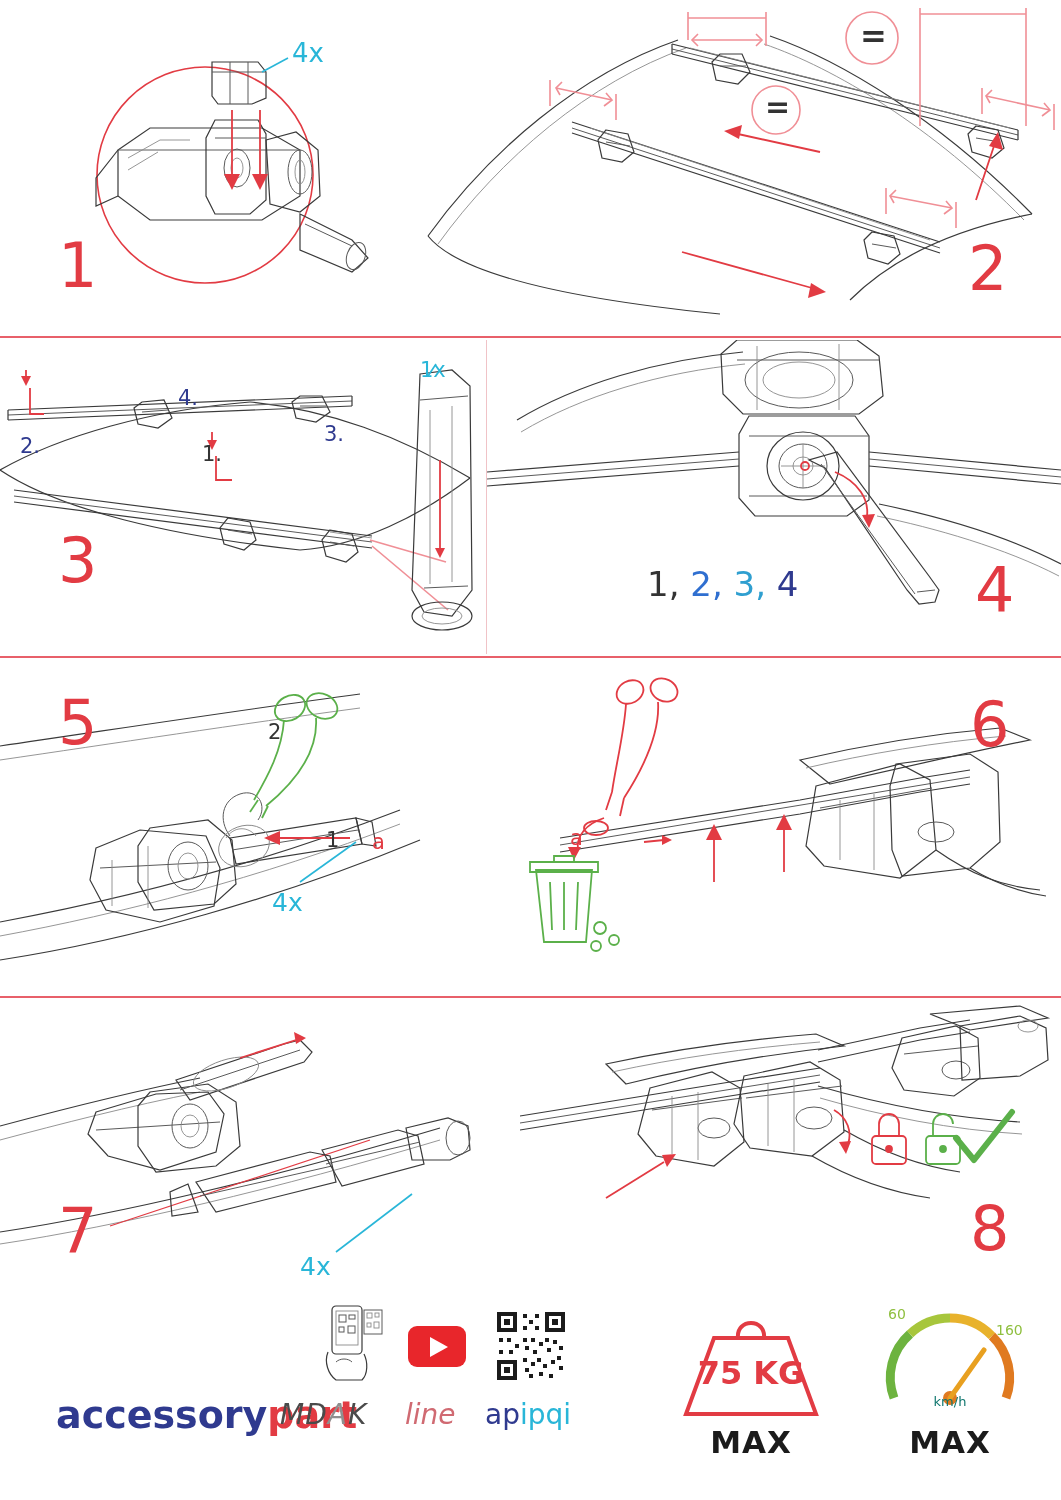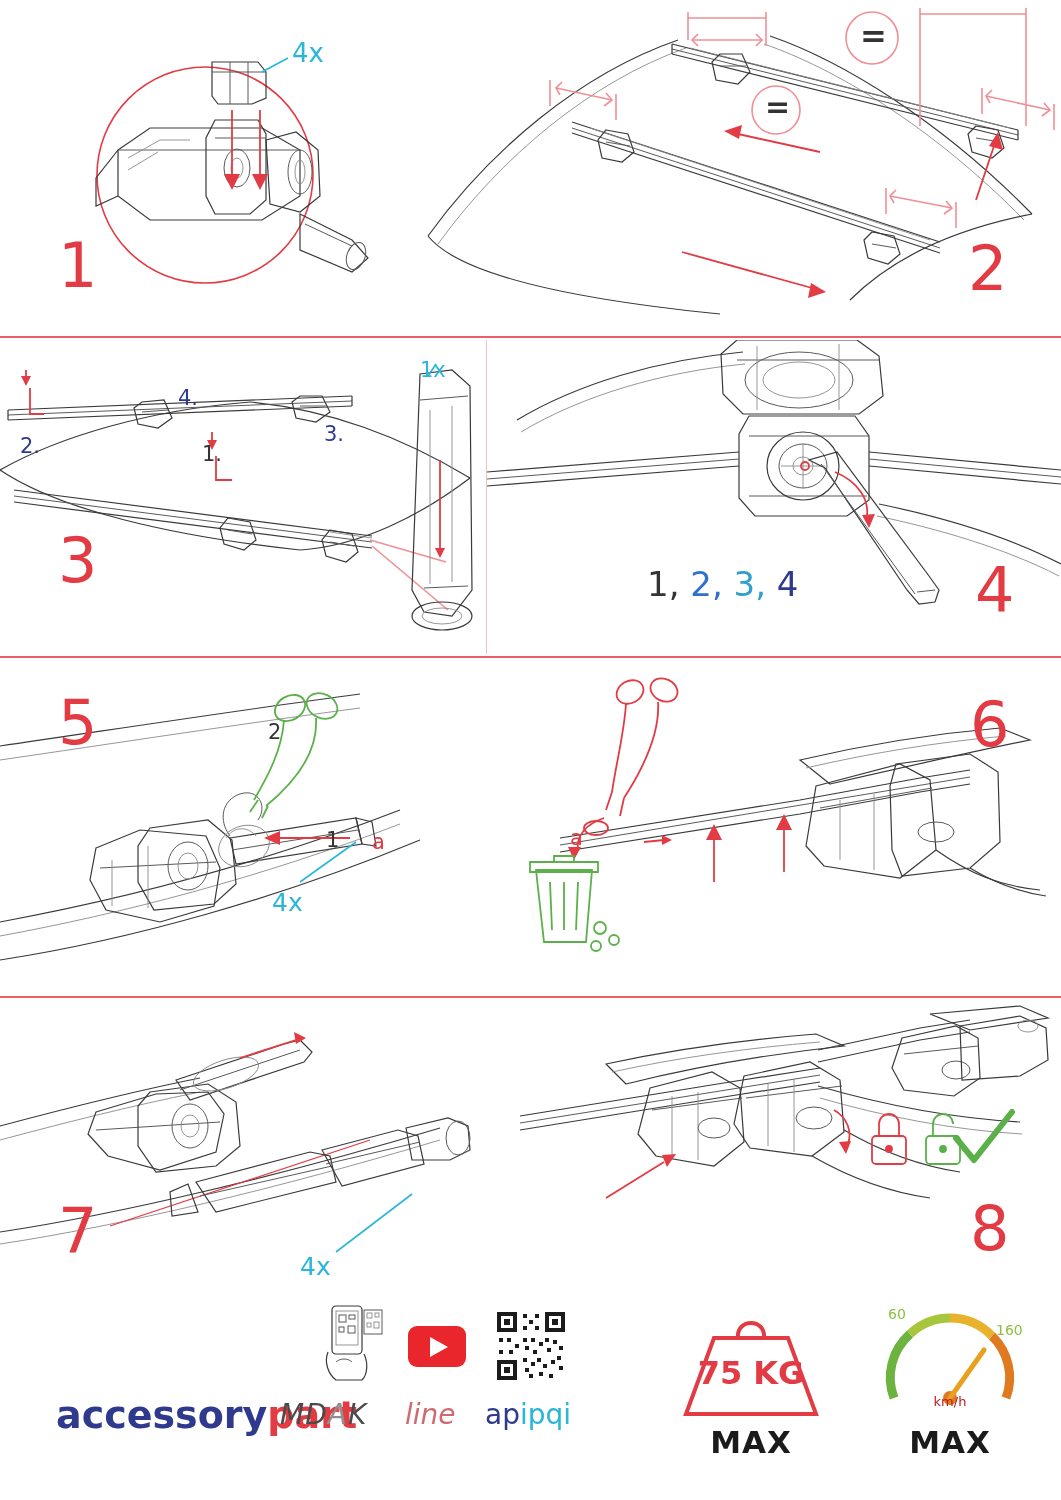--- a/index.html
+++ b/index.html
@@ -100,21 +100,21 @@
     font-family:"DejaVu Sans", sans-serif; font-size:32px; font-weight:700;
   }
   .maxlabel {
     position:absolute; text-align:center;
     font-family:"DejaVu Sans", sans-serif; font-size:31px; color:#1b1b1b; font-weight:700;
     letter-spacing:1px;
   }
   .gauge { position:absolute; left:880px; top:6px; width:140px; height:112px; }
   .gaugetxt {
     position:absolute; left:880px; top:96px; width:140px; text-align:center;
-    font-family:"DejaVu Sans", sans-serif; font-size:13px; color:#b91c1c;
+    font-family:"DejaVu Sans", sans-serif; font-size:13px; color:#0f766e;
   }
   .gnum { position:absolute; font-family:"DejaVu Sans", sans-serif; font-size:14px; color:#8fbf3f; }
 
   svg { display:block; }
   .ln  { fill:none; stroke:#3a3a3a; stroke-width:1.2; }
   .ln2 { fill:none; stroke:#5a5a5a; stroke-width:1; }
   .lnl { fill:none; stroke:#8a8a8a; stroke-width:0.9; }
   .rd  { fill:none; stroke:#e23b43; stroke-width:1.8; }
   .rdf { fill:#e23b43; }
   .cy  { fill:none; stroke:#29b6d8; stroke-width:1.6; }

